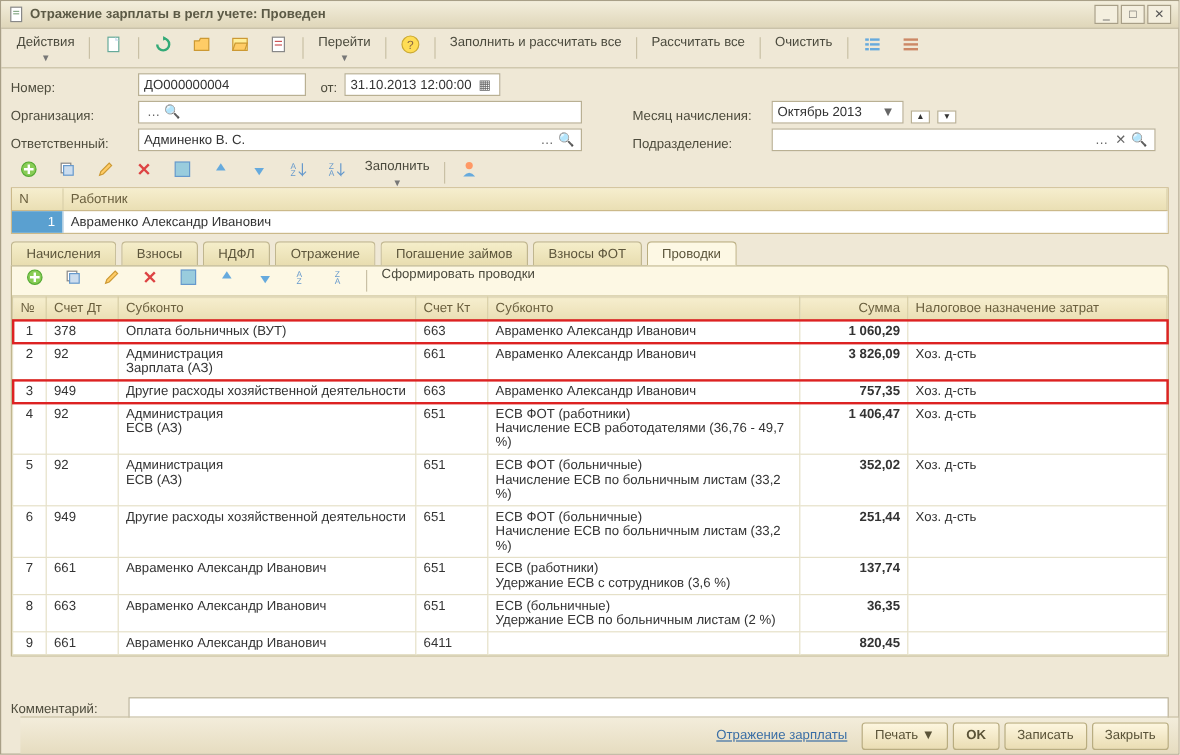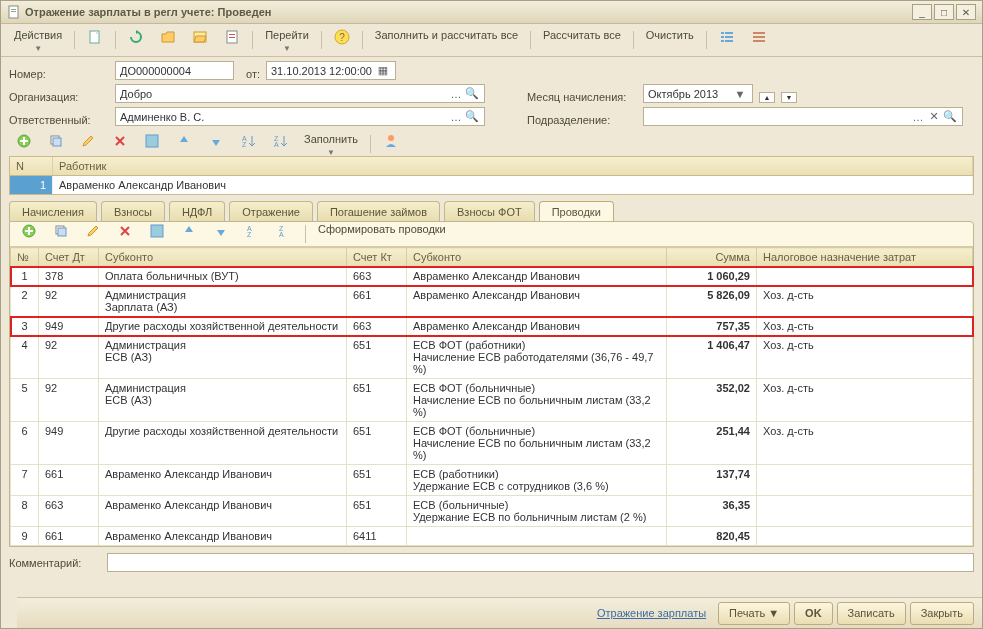--- a/index.html
+++ b/index.html
@@ -30,21 +30,21 @@
 .tab{padding:4px 12px 3px;border:1px solid #c0b68f;border-bottom:none;border-radius:4px 4px 0 0;background:linear-gradient(#f5eeca,#e8ddb0);color:#5c553b;cursor:pointer;}
 .tab.active{background:#fdf8e4;border-color:#b9ad80;position:relative;z-index:2;}
 .tabpanel{border:1px solid #c0b68f;margin:0 8px;background:#fdf8e4;border-radius:0 4px 0 0;}
 .grid{border-top:1px solid #d6cca3;background:#fff;margin:0;}
 .grid table{width:100%;border-collapse:collapse;table-layout:fixed;}
 .grid th{background:linear-gradient(#f6eece,#eadfb4);border:1px solid #d6cca3;padding:3px 6px;text-align:left;color:#6a5f3e;font-weight:normal;}
 .grid td{border:1px solid #e5e0c8;padding:3px 6px;vertical-align:top;color:#333;}
 .grid .num{text-align:right;}
 .grid .rnum{text-align:center;width:28px;}
 .hl{outline:2px solid #d22;outline-offset:-1px;}
-.commentrow{display:flex;align-items:center;padding:6px 8px;gap:18px;}
+.commentrow{display:flex;align-items:center;padding:6px 8px;gap:18px;margin-top:28px;}
 .footer{position:absolute;bottom:0;left:16px;right:0;height:30px;border-top:1px solid #c9c0a5;background:linear-gradient(#f3eddb,#e6dcc0);display:flex;align-items:center;justify-content:flex-end;gap:4px;padding:0 8px;}
 .fbtn{height:21px;padding:0 10px;border:1px solid #b9ad80;border-radius:3px;background:linear-gradient(#fdf6df,#eaddb3);color:#5a5338;display:flex;align-items:center;justify-content:space-between;}
 .fbtn.ok{font-weight:bold;}
 a.flink{color:#3a6ea5;text-decoration:underline;margin-right:8px;}
 svg{display:block;}
 </style>
 </head>
 <body>
 
 <div class="window">
@@ -157,33 +157,32 @@
             <rect x="2" y="7" width="12" height="2" fill="#c86"></rect>
             <rect x="2" y="11" width="12" height="2" fill="#c86"></rect>
           </svg>
         </span>
       </div>
   </div>
 
   <div class="formarea">
     <div class="frow">
       <div class="flabel">Номер:</div>
-      <div class="tinput" style="width:119px">
+      <div class="tinput" style="width:140px">
           <span>ДО000000004</span>
         </div>
       <div class="flabel" style="width:20px;text-align:right">от:</div>
       <div class="tinput" style="width:130px">
           <span style="flex:1">31.10.2013 12:00:00</span>
           <span class="pick">▦</span>
         </div>
     </div>
     <div class="frow">
       <div class="flabel">Организация:</div>
       <div class="tinput" style="width:370px">
-          <span style="flex:1">Добро</span>
           <span class="pick">…</span>
           <span class="pick">🔍</span>
         </div>
       <div style="width:30px"></div>
       <div class="flabel" style="width:110px">Месяц начисления:</div>
       <div class="tinput" style="width:110px">
           <span style="flex:1">Октябрь 2013</span>
           <span class="pick">▼</span>
         </div>
       <span class="pick" style="border:1px solid #b9b093;background:#fff;height:9px;width:14px;font-size:7px;display:flex;align-items:center;justify-content:center">▲</span>
@@ -419,21 +418,21 @@
               <td>Авраменко Александр Иванович</td>
               <td class="num"><b>1 060,29</b></td>
               <td></td>
             </tr>
             <tr>
               <td class="rnum">2</td>
               <td>92</td>
               <td>Администрация<br>Зарплата (АЗ)</td>
               <td>661</td>
               <td>Авраменко Александр Иванович</td>
-              <td class="num"><b>5 826,09</b></td>
+              <td class="num"><b>3 826,09</b></td>
               <td>Хоз. д-сть</td>
             </tr>
             <tr class="hl">
               <td class="rnum">3</td>
               <td>949</td>
               <td>Другие расходы хозяйственной деятельности</td>
               <td>663</td>
               <td>Авраменко Александр Иванович</td>
               <td class="num"><b>757,35</b></td>
               <td>Хоз. д-сть</td>

